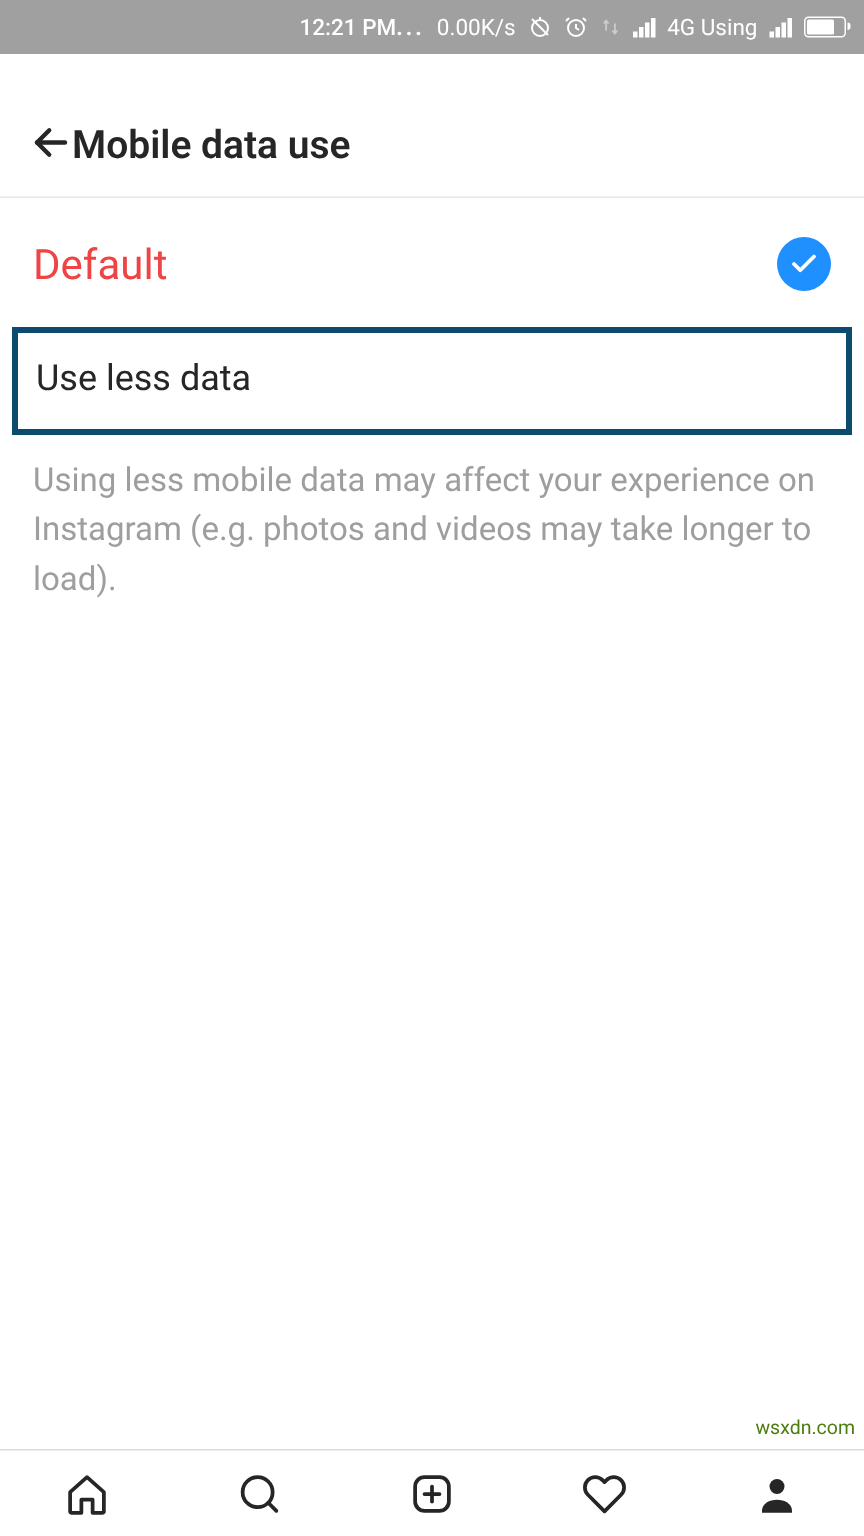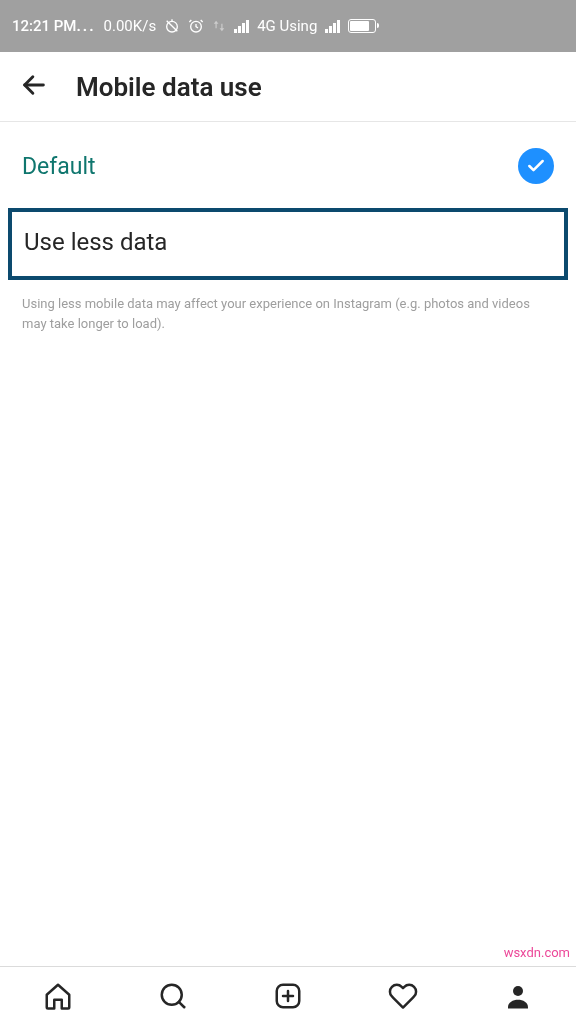--- a/index.html
+++ b/index.html
@@ -9,70 +9,70 @@
       font-family: -apple-system, BlinkMacSystemFont, "Segoe UI", Roboto, Helvetica, Arial, sans-serif;
     }
     body {
       width: 576px;
       height: 1024px;
       background: #ffffff;
       position: relative;
       overflow: hidden;
     }
     .status-bar {
-      height: 52px;
+      height: 36px;
       background: #a0a0a0;
       color: #ffffff;
       display: flex;
       align-items: center;
-      justify-content: flex-start;
+      justify-content: flex-end;
       padding: 0 12px;
       font-size: 15px;
     }
     .status-left {
       font-weight: 500;
     }
     .status-right {
       display: flex;
       align-items: center;
       gap: 8px;
     }
     .status-icon {
       display: inline-flex;
       align-items: center;
     }
     .app-header {
       height: 70px;
       display: flex;
       align-items: center;
       padding: 0 20px;
-      gap: 28px;
       border-bottom: 1px solid #e6e6e6;
+      margin-top: 26px;
     }
     .back-arrow svg {
       width: 28px;
       height: 28px;
     }
     .header-title {
       font-size: 26px;
       font-weight: 600;
       color: #262626;
     }
     .content {
       padding: 0;
     }
     .option-row {
       display: flex;
       align-items: center;
       justify-content: space-between;
       padding: 26px 22px 24px 22px;
     }
     .option-default {
-      font-size: 23px;
-      color: #0f766e;
+      font-size: 28px;
+      color: #ef4444;
       font-weight: 400;
     }
     .checkmark-badge {
       width: 36px;
       height: 36px;
       border-radius: 50%;
       background: #1e90ff;
       display: flex;
       align-items: center;
       justify-content: center;
@@ -86,21 +86,21 @@
       margin: 0 8px;
       padding: 16px 12px 20px 12px;
     }
     .option-less-data {
       font-size: 24px;
       color: #262626;
       font-weight: 400;
     }
     .description {
       padding: 14px 22px;
-      font-size: 13px;
+      font-size: 22px;
       color: #9e9e9e;
       line-height: 1.5;
     }
     .bottom-nav {
       position: absolute;
       bottom: 0;
       left: 0;
       right: 0;
       height: 58px;
       border-top: 1px solid #dbdbdb;
@@ -118,21 +118,21 @@
     }
     .nav-item svg {
       width: 30px;
       height: 30px;
     }
     .watermark {
       position: absolute;
       bottom: 64px;
       right: 6px;
       font-size: 13px;
-      color: #ec4899;
+      color: #4d7c0f;
     }
     .dots {
       letter-spacing: 2px;
       font-weight: bold;
     }
     .signal-bars {
       display: inline-flex;
       align-items: flex-end;
       gap: 1px;
       height: 14px;

